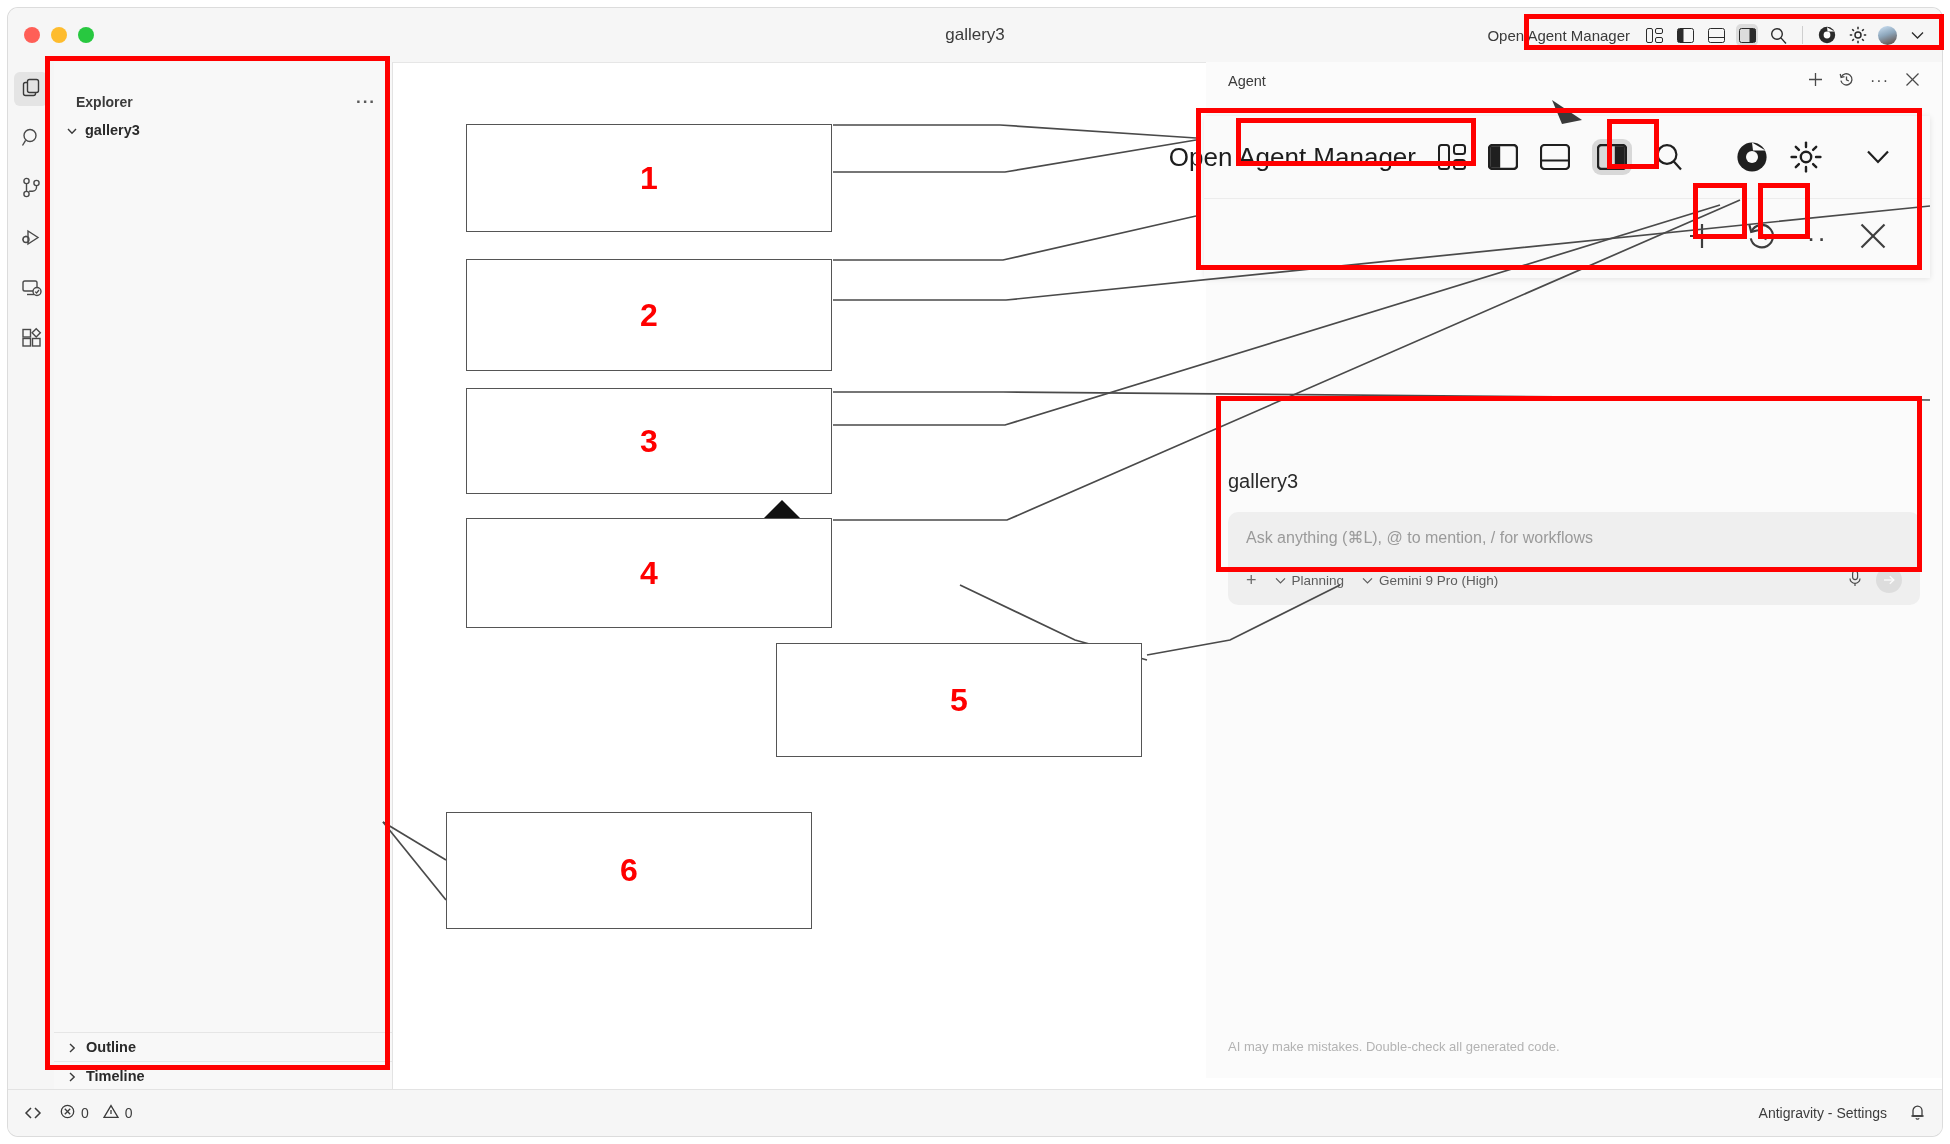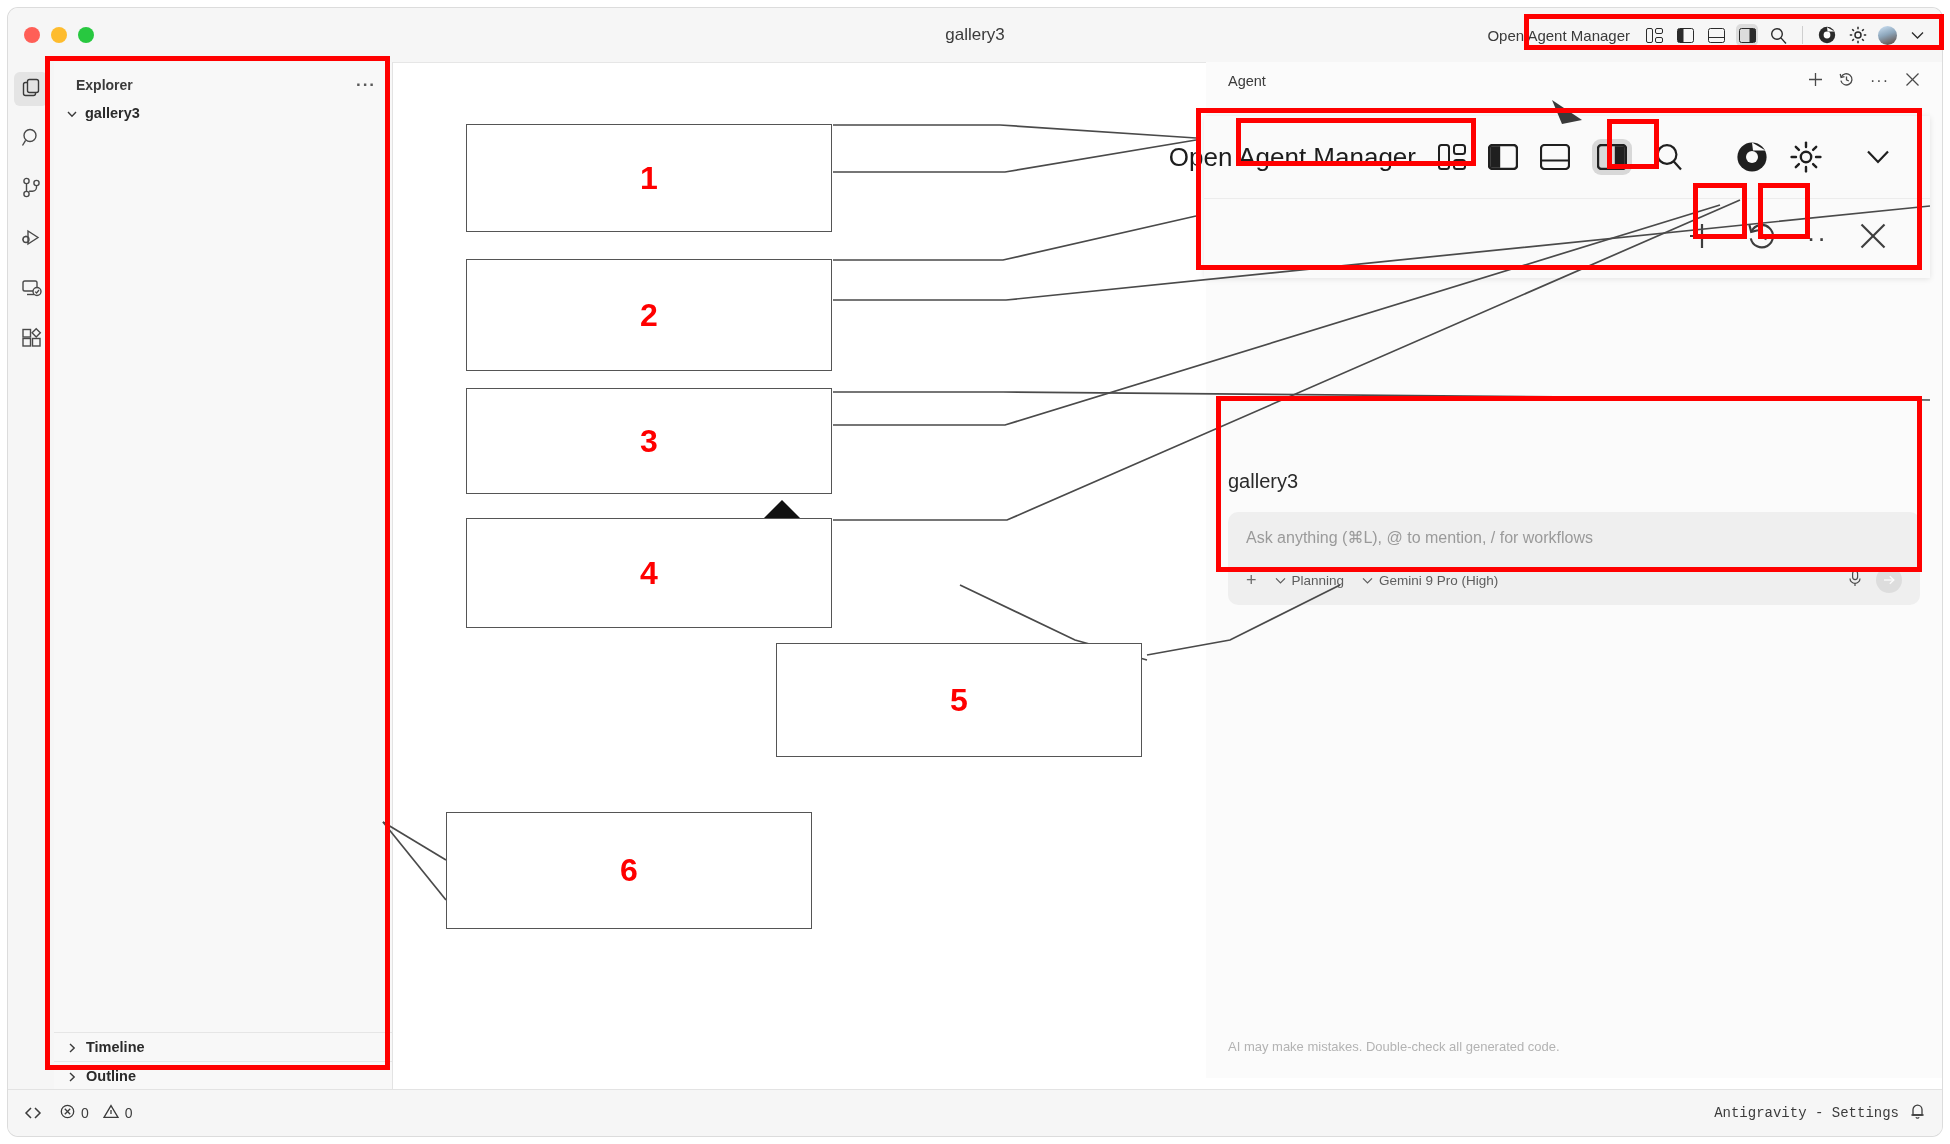--- a/index.html
+++ b/index.html
@@ -47,21 +47,21 @@
   .act{width:34px;height:34px;border-radius:6px;display:flex;align-items:center;justify-content:center;color:#4a4a4a;}
   .act.active{background:#e4e4e4;}
 
   
   .sidebar{
     position:absolute;left:46px;top:54px;width:338px;bottom:46px;background:#f8f8f8;
     border-right:1px solid #e3e3e3;
   }
   .sb-head{
     height:34px;display:flex;align-items:center;justify-content:space-between;
-    padding:0 16px 0 22px;font-size:14px;color:#3b3b3b;font-weight:600;margin-top:6px;
+    padding:0 16px 0 22px;font-size:14px;color:#3b3b3b;font-weight:600;margin-top:23px;
   }
   .sb-dots{color:#5a5a5a;font-size:17px;letter-spacing:1px;}
   .sb-root{
     display:flex;align-items:center;gap:7px;padding:3px 0 3px 12px;
     font-size:14.5px;color:#2b2b2b;font-weight:700;
   }
   .sb-bottom{position:absolute;left:0;right:0;bottom:0;}
   .sb-sect{
     display:flex;align-items:center;gap:8px;height:28px;padding-left:12px;
     font-size:14.5px;color:#2b2b2b;font-weight:700;border-top:1px solid #e6e6e6;
@@ -115,21 +115,21 @@
     position:absolute;left:22px;bottom:24px;font-size:13px;color:#b3b3b3;
   }
 
   
   .statusbar{
     position:absolute;left:0;right:0;bottom:0;height:46px;background:#f6f6f6;
     border-top:1px solid #e3e3e3;display:flex;align-items:center;
     font-size:14px;color:#3c3c3c;padding:0 16px;gap:18px;
   }
   .sb-item{display:flex;align-items:center;gap:6px;}
-  .sb-right{margin-left:auto;display:flex;align-items:center;gap:10px;font-family:Liberation Mono, monospace;}
+  .sb-right{margin-left:auto;display:flex;align-items:center;gap:22px;}
 
   
   .callout-zoom{
     position:absolute;left:1196px;top:108px;width:726px;height:162px;
     background:#fafafa;box-shadow:0 1px 6px rgba(0,0,0,.10);
   }
   .cz-top{
     height:82px;display:flex;align-items:center;justify-content:flex-end;gap:22px;
     padding-right:40px;border-bottom:1px solid #ececec;
   }
@@ -303,29 +303,29 @@
       <span>gallery3</span>
     </div>
 
     <div class="sb-bottom">
       <div class="sb-sect">
         <span class="chev">
           <svg width="12" height="12" viewBox="0 0 12 12">
               <polyline points="4,2 8.2,6 4,10" fill="none" stroke="#3b3b3b" stroke-width="1.4"></polyline>
             </svg>
         </span>
-        <span>Timeline</span>
+        <span>Outline</span>
       </div>
       <div class="sb-sect">
         <span class="chev">
           <svg width="12" height="12" viewBox="0 0 12 12">
               <polyline points="4,2 8.2,6 4,10" fill="none" stroke="#3b3b3b" stroke-width="1.4"></polyline>
             </svg>
         </span>
-        <span>Outline</span>
+        <span>Timeline</span>
       </div>
     </div>
   </div>
 
 
   <div class="agentpanel">
     <div class="ap-head">
       <span>Agent</span>
       <span class="ap-head-ic">
         <span>

